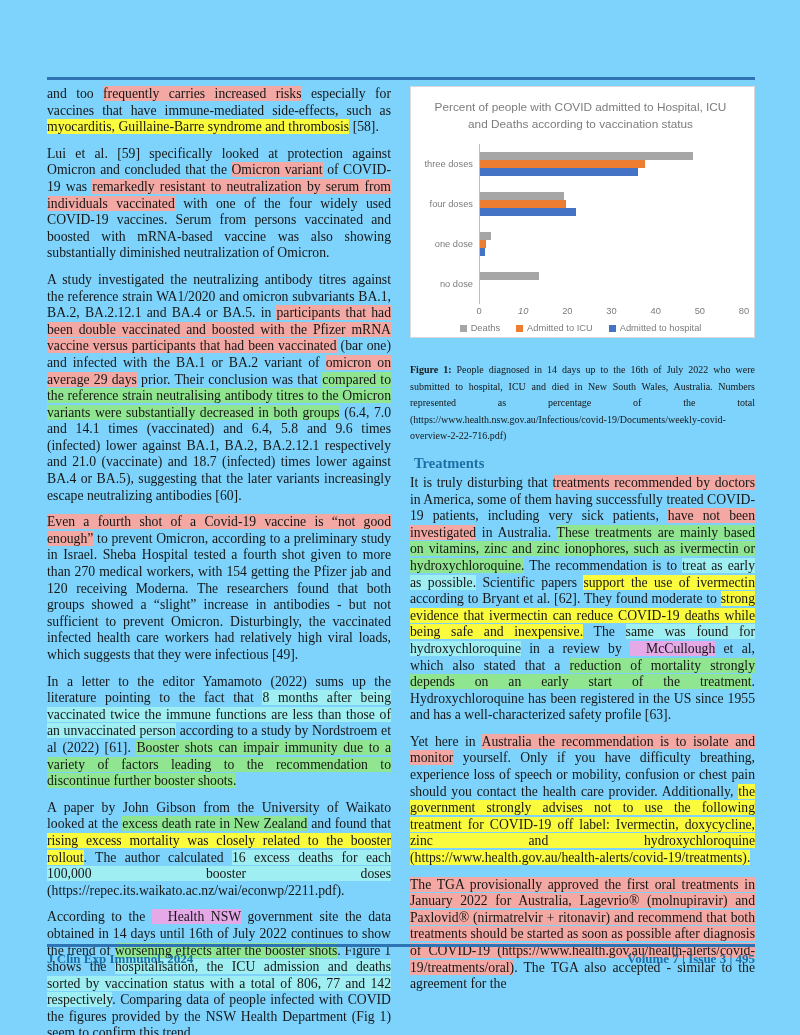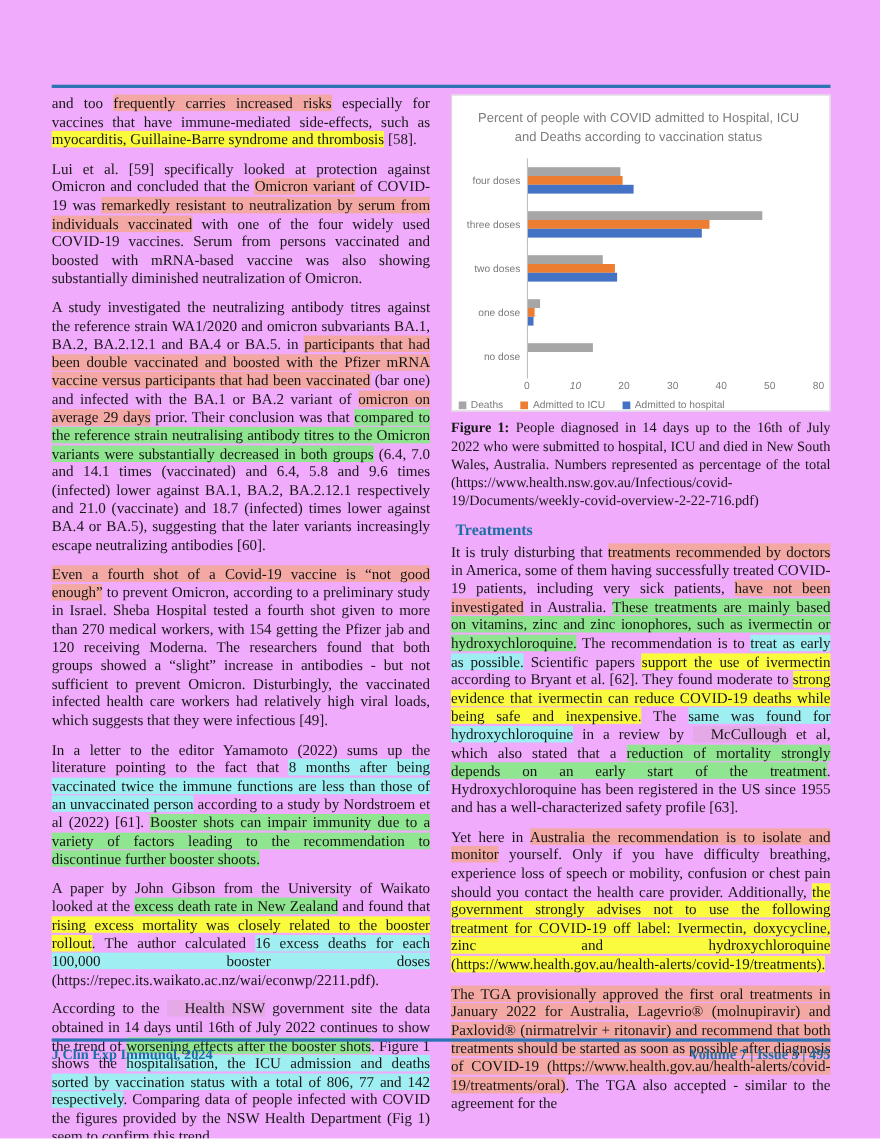--- a/index.html
+++ b/index.html
@@ -1,50 +1,50 @@
 <!DOCTYPE html>
 <html style="--pink: #f3a8a3; --yellow: #fbfb3e; --green: #90e690; --cyan: #9eeef2; --violet: #e5a9e8; --rule: #2e74b5; --headblue: #1d6fa5;"><head>
 <meta charset="utf-8">
 <style>
   :root{
     --pink:#f3a8a3; --yellow:#fbfb3e; --green:#90e690; --cyan:#9eeef2; --violet:#e5a9e8;
     --rule:#2e74b5; --headblue:#1d6fa5; --bargray:#a6a6a6; --barorange:#ed7d31; --barblue:#4472c4;
   }
   html,body{margin:0;padding:0;background:#ffffff;}
-  .page{position:relative;width:800px;height:1035px;background:#f0abfc;overflow:hidden;
+  .page{position:relative;width:800px;height:1035px;background:#7dd3fc;overflow:hidden;
         font-family:"Liberation Serif",serif;color:#161616;}
   .top-rule{position:absolute;top:77px;left:47px;width:708px;height:3px;background:var(--rule);}
   .bottom-rule{position:absolute;top:944px;left:47px;width:708px;height:3px;background:var(--rule);}
   .columns{position:absolute;top:86px;left:47px;width:708px;display:flex;gap:19px;}
   .col-left{width:344px;flex:0 0 344px;}
   .col-right{flex:1;min-width:0;}
   p.body{font-size:13.7px;line-height:16.6px;text-align:justify;margin:0 0 10px 0;}
   .hl-pink{background:var(--pink);}
   .hl-yellow{background:var(--yellow);}
   .hl-green{background:var(--green);}
   .hl-cyan{background:var(--cyan);}
   .hl-violet{background:var(--violet);padding-left:16px;}
   .seg-b{font-weight:bold;}
-  .caption{font-size:13px;line-height:16.6px;text-align:justify;margin:7px 0 10px 0;}
+  .caption{font-size:10px;line-height:16.6px;text-align:justify;margin:24px 0 10px 0;}
   .section-heading{font-family:"Liberation Serif",serif;font-weight:bold;color:var(--headblue);
         font-size:14.5px;margin:2px 0 3px 4px;}
   .footer{position:absolute;top:951px;left:47px;width:708px;display:flex;
         justify-content:space-between;font-weight:bold;color:var(--headblue);font-size:13px;}
   
-  .chart-box{box-sizing:border-box;border:1px solid #d9d9d9;background:#fff;height:288px;
+  .chart-box{box-sizing:border-box;border:1px solid #d9d9d9;background:#fff;height:252px;
         font-family:"Liberation Sans",sans-serif;color:#767676;padding:10px 10px 1px 6px;}
   .chart-title{text-align:center;font-size:11.8px;line-height:1.4;color:#7c7c7c;margin:2px 14px 12px 14px;}
   .plot-row{display:flex;align-items:stretch;}
   .cat-label{width:56px;flex:0 0 56px;font-size:9.3px;color:#7c7c7c;text-align:right;
         padding-right:6px;display:flex;align-items:center;justify-content:flex-end;}
   .bars{flex:1;border-left:1px solid #bfbfbf;padding:8px 0;}
   .bar{height:8px;}
   .xaxis{position:relative;height:15px;margin-left:62px;font-size:9.3px;color:#7c7c7c;}
   .xtick{position:absolute;top:2px;transform:translateX(-50%);}
-  .legend{display:flex;justify-content:flex-start;gap:16px;font-size:9.3px;color:#7c7c7c;
+  .legend{display:flex;justify-content:center;gap:16px;font-size:9.3px;color:#7c7c7c;
         align-items:center;height:18px;}
   .legend-item{display:flex;align-items:center;gap:4px;}
   .swatch{width:7px;height:7px;display:inline-block;}
 </style>
 </head>
 <body>
 
 <div class="page">
   <div class="top-rule"></div>
 
@@ -57,41 +57,33 @@
         <p class="body"><span>In a letter to the editor Yamamoto (2022) sums up the literature pointing to the fact that </span><span class="hl-cyan">8 months after being vaccinated twice the immune functions are less than those of an unvaccinated person</span><span> according to a study by Nordstroem et al (2022) [61]. </span><span class="hl-green">Booster shots can impair immunity due to a variety of factors leading to the recommendation to discontinue further booster shoots.</span></p>
         <p class="body"><span>A paper by John Gibson from the University of Waikato looked at the </span><span class="hl-green">excess death rate in New Zealand</span><span> and found that </span><span class="hl-yellow">rising excess mortality was closely related to the booster rollout</span><span>. The author calculated </span><span class="hl-cyan">16 excess deaths for each 100,000 booster doses</span><span> (https://repec.its.waikato.ac.nz/wai/econwp/2211.pdf).</span></p>
         <p class="body"><span>According to the </span><span class="hl-violet">Health NSW</span><span> government site the data obtained in 14 days until 16th of July 2022 continues to show the trend of </span><span class="hl-green">worsening effects after the booster shots</span><span>. Figure 1 shows the </span><span class="hl-cyan">hospitalisation, the ICU admission and deaths sorted by vaccination status with a total of 806, 77 and 142 respectively</span><span>. Comparing data of people infected with COVID the figures provided by the NSW Health Department (Fig 1) seem to confirm this trend.</span></p>
       </div>
 
     <div class="col-right">
       <div class="chart-box">
         <div class="chart-title">Percent of people with COVID admitted to Hospital, ICU and Deaths according to vaccination status</div>
         <div id="plot">
             <div class="plot-row">
-              <div class="cat-label">four doses</div>
-              <div class="bars">
-                <div class="bar" style="width: 31.6667%; background: rgb(166, 166, 166);"></div>
-                <div class="bar" style="width: 32.5%; background: rgb(237, 125, 49);"></div>
-                <div class="bar" style="width: 36.3333%; background: rgb(68, 114, 196);"></div>
-              </div>
-            </div>
-            <div class="plot-row">
               <div class="cat-label">three doses</div>
               <div class="bars">
                 <div class="bar" style="width: 80.6667%; background: rgb(166, 166, 166);"></div>
                 <div class="bar" style="width: 62.5%; background: rgb(237, 125, 49);"></div>
                 <div class="bar" style="width: 60%; background: rgb(68, 114, 196);"></div>
               </div>
             </div>
             <div class="plot-row">
-              <div class="cat-label">two doses</div>
+              <div class="cat-label">four doses</div>
               <div class="bars">
-                <div class="bar" style="width: 25.8333%; background: rgb(166, 166, 166);"></div>
-                <div class="bar" style="width: 30%; background: rgb(237, 125, 49);"></div>
-                <div class="bar" style="width: 30.8333%; background: rgb(68, 114, 196);"></div>
+                <div class="bar" style="width: 31.6667%; background: rgb(166, 166, 166);"></div>
+                <div class="bar" style="width: 32.5%; background: rgb(237, 125, 49);"></div>
+                <div class="bar" style="width: 36.3333%; background: rgb(68, 114, 196);"></div>
               </div>
             </div>
             <div class="plot-row">
               <div class="cat-label">one dose</div>
               <div class="bars">
                 <div class="bar" style="width: 4%; background: rgb(166, 166, 166);"></div>
                 <div class="bar" style="width: 2.16667%; background: rgb(237, 125, 49);"></div>
                 <div class="bar" style="width: 1.83333%; background: rgb(68, 114, 196);"></div>
               </div>
             </div>

